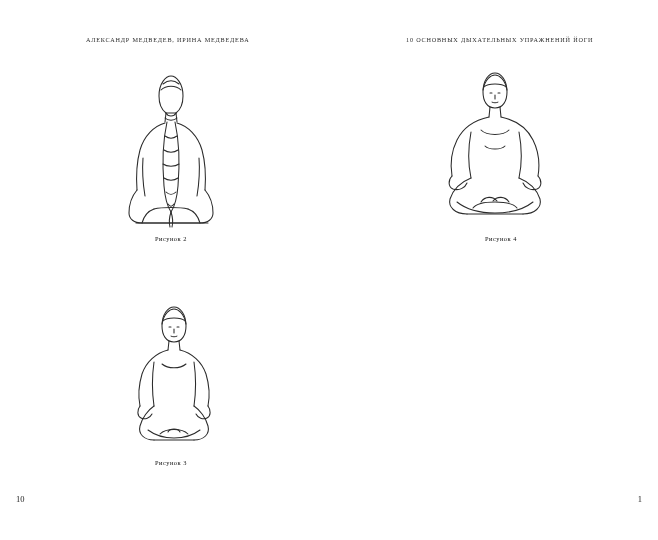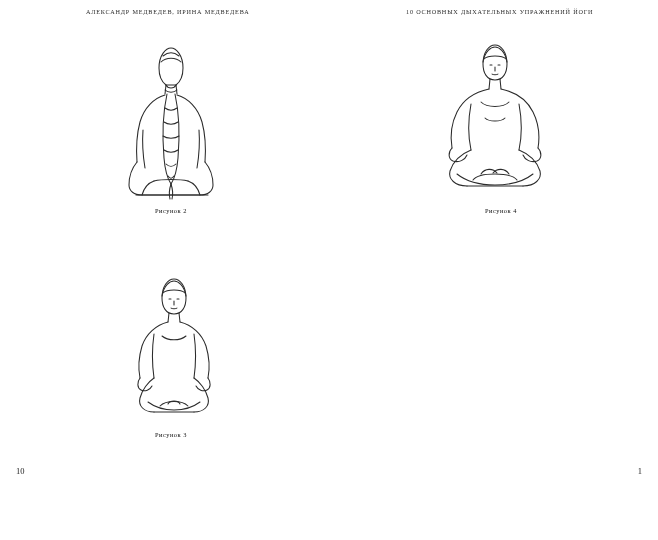--- a/index.html
+++ b/index.html
@@ -18,21 +18,20 @@
     position: relative;
     width: 658px;
     height: 540px;
     box-sizing: border-box;
   }
   .spread {
     display: flex;
     width: 658px;
     height: 484px;
     box-sizing: border-box;
-    align-items: center;
   }
   .page-half {
     position: relative;
     width: 329px;
     height: 540px;
     box-sizing: border-box;
   }
   .running-head {
     position: absolute;
     top: 36px;

